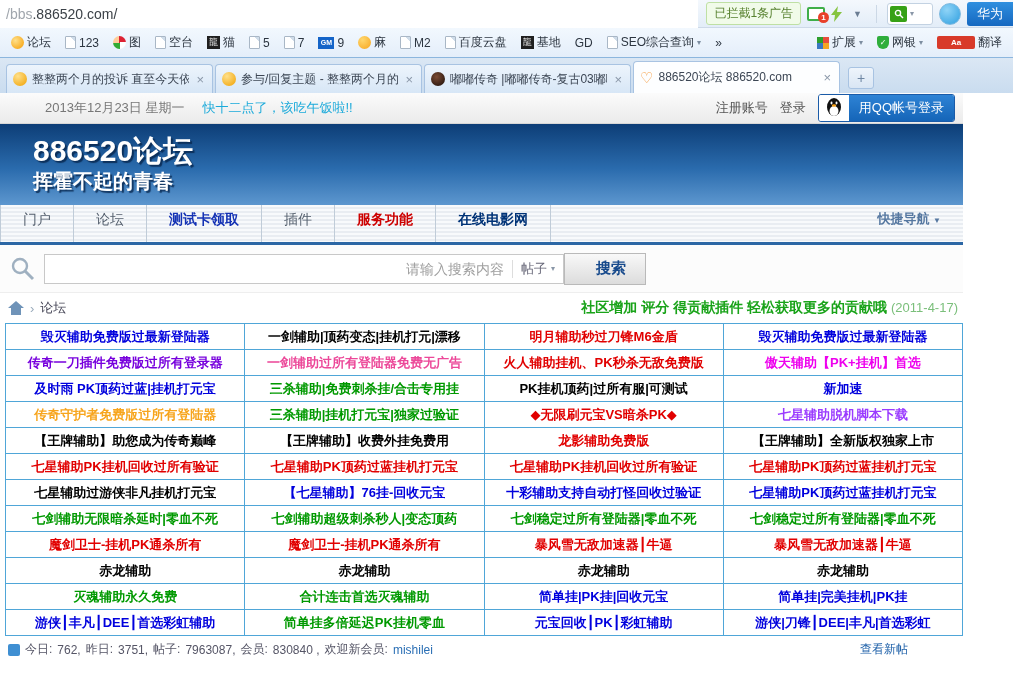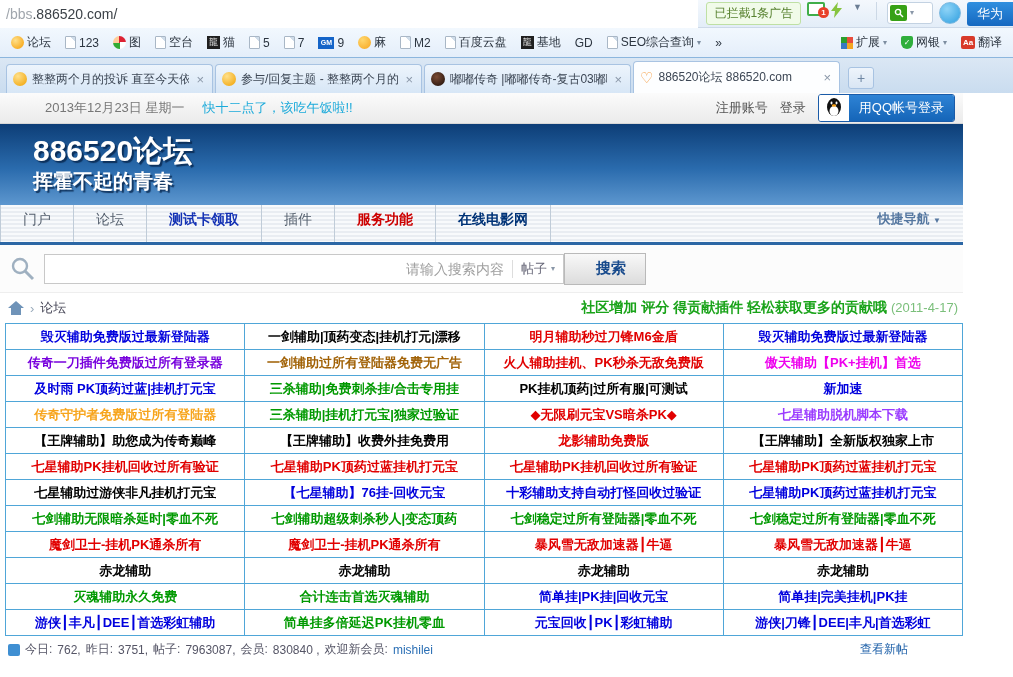--- a/index.html
+++ b/index.html
@@ -6,21 +6,21 @@
   html,body { width:1013px; height:677px; overflow:hidden; background:#fff;
     font-family:"Liberation Sans","DejaVu Sans",sans-serif; }
 
   
   .toolbar { height:28px; display:flex; align-items:center;
     background:linear-gradient(#f4f8fd,#e3edf8); border-bottom:1px solid #cdd9e8; }
   .addr { flex:1; height:28px; background:#fff; display:flex; align-items:center;
     padding-left:6px; font-size:14px; }
   .addr .muted { color:#a0a6ad; }
   .addr .host { color:#3b4147; }
-  .tb-right { display:flex; align-items:flex-start; gap:6px; padding:0 0 0 8px; }
+  .tb-right { display:flex; align-items:center; gap:6px; padding:0 0 0 8px; }
   .adblock { background:#f1fbe9; border:1px solid #bfe0a4; border-radius:3px;
     color:#57812f; font-size:12px; padding:2px 7px; white-space:nowrap; }
   .ic-adwin { position:relative; width:18px; height:14px; background:#fff;
     border:2px solid #3fae49; border-radius:2px; display:inline-block; }
   .badge { position:absolute; right:-6px; bottom:-4px; width:11px; height:11px;
     background:#e8402a; color:#fff; border-radius:50%; font-size:8px; line-height:11px;
     text-align:center; font-weight:bold; }
   .chev { color:#6b7d93; font-size:9px; padding:0 4px; }
   .vsep { width:1px; height:18px; background:#ccd8e6; margin:0 4px; }
   .srchbox { width:46px; height:22px; background:#fff; border:1px solid #c3d2e2;
@@ -51,21 +51,21 @@
   .ic-pinwheel { width:13px; height:13px; border-radius:50%;
     background:conic-gradient(#d23 0 25%, #fff 25% 50%, #3a3 50% 75%, #fc9 75%); }
   .ic-dragon { width:13px; height:13px; background:#1f1f1f; color:#eee; font-size:9px; }
   .ic-gm { width:16px; height:12px; background:#1464c8; color:#fff; font-size:7px; font-weight:bold; }
   .ic-qq-orange { width:13px; height:13px; border-radius:50%;
     background:radial-gradient(circle at 35% 30%, #ffd76e, #f7a51d); }
   .ic-squares { width:12px; height:12px;
     background:conic-gradient(#e84c3d 0 25%, #f5a623 25% 50%, #3a78c2 50% 75%, #2d9f2d 75%); }
   .ic-shield { width:12px; height:13px; background:#2fae3c; border-radius:2px 2px 6px 6px;
     color:#fff; font-size:8px; }
-  .ic-translate { width:14px; height:13px; background:#d83a2a; color:#fff; font-size:8px;
+  .ic-translate { width:38px; height:13px; background:#d83a2a; color:#fff; font-size:8px;
     font-weight:bold; border-radius:2px; }
   .ic-qq { width:14px; height:14px; border-radius:50%;
     background:radial-gradient(circle at 35% 30%, #ffe08a, #f0a000); }
   .ic-dark { width:14px; height:14px; border-radius:50%;
     background:radial-gradient(circle at 40% 35%, #7a4a33, #1a0d08); }
   .ic-heart { color:#f59b3c; font-size:15px; font-weight:bold; }
   .ic-forum { width:12px; height:12px; background:#3f8fd2; border-radius:2px; }
 
   
   .tabrow { height:35px; background:linear-gradient(#dbe7f4,#c9dcef); display:flex;
@@ -353,21 +353,21 @@
   <table class="forum">
     <tbody id="forum-tbody">
         <tr>
           <td><a class="cell-link" style="color: rgb(0, 0, 221);">毁灭辅助免费版过最新登陆器</a></td>
           <td><a class="cell-link" style="color: rgb(0, 0, 0);">一剑辅助|顶药变态|挂机打元|漂移</a></td>
           <td><a class="cell-link" style="color: rgb(225, 0, 0);">明月辅助秒过刀锋M6金盾</a></td>
           <td><a class="cell-link" style="color: rgb(0, 0, 221);">毁灭辅助免费版过最新登陆器</a></td>
         </tr>
         <tr>
           <td><a class="cell-link" style="color: rgb(119, 0, 221);">传奇一刀插件免费版过所有登录器</a></td>
-          <td><a class="cell-link" style="color: #a16207;">一剑辅助过所有登陆器免费无广告</a></td>
+          <td><a class="cell-link" style="color: #ec4899;">一剑辅助过所有登陆器免费无广告</a></td>
           <td><a class="cell-link" style="color: rgb(225, 0, 0);">火人辅助挂机、PK秒杀无敌免费版</a></td>
           <td><a class="cell-link" style="color: rgb(238, 0, 238);">傲天辅助【PK+挂机】首选</a></td>
         </tr>
         <tr>
           <td><a class="cell-link" style="color: rgb(0, 0, 221);">及时雨 PK顶药过蓝|挂机打元宝</a></td>
           <td><a class="cell-link" style="color: rgb(0, 153, 0);">三杀辅助|免费刺杀挂/合击专用挂</a></td>
           <td><a class="cell-link" style="color: rgb(0, 0, 0);">PK挂机顶药|过所有服|可测试</a></td>
           <td><a class="cell-link" style="color: rgb(0, 0, 221);">新加速</a></td>
         </tr>
         <tr>

